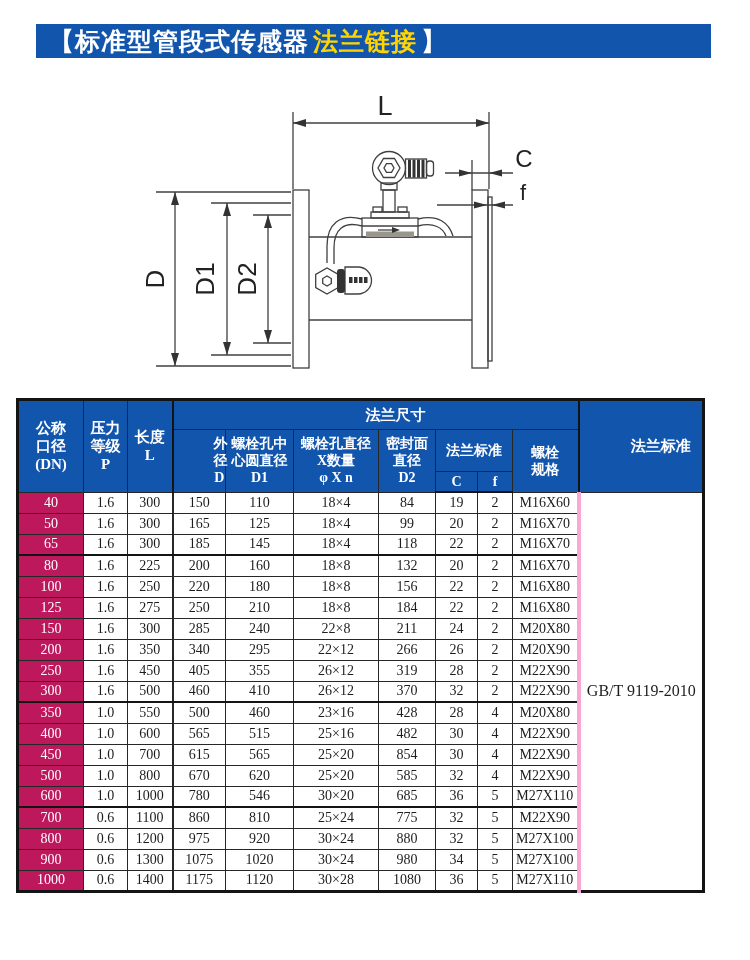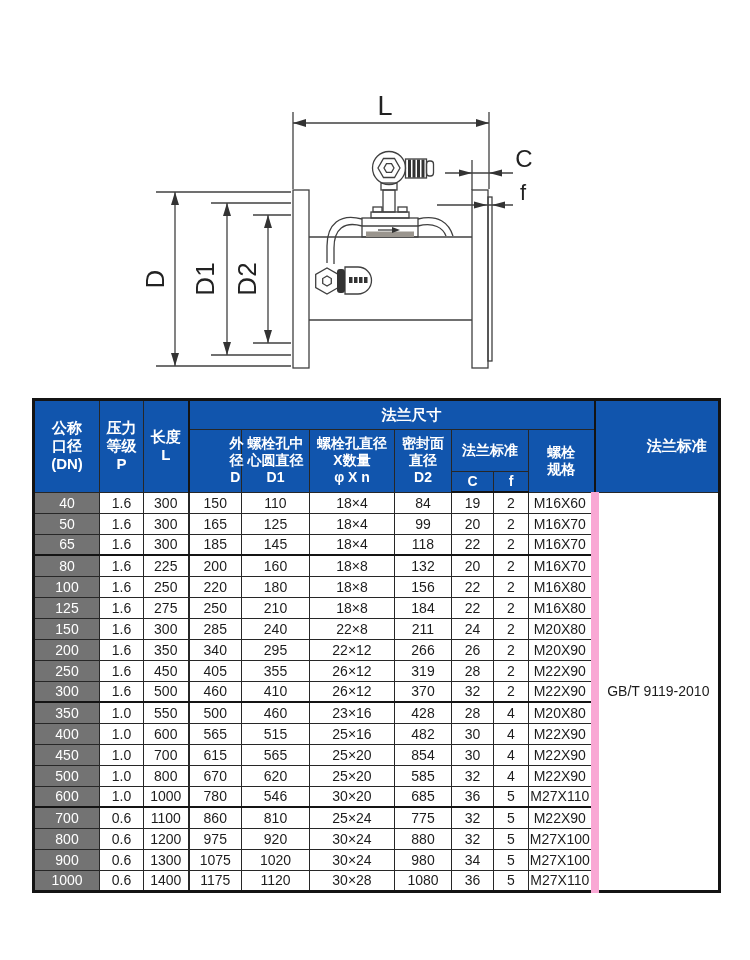--- a/index.html
+++ b/index.html
@@ -13,48 +13,50 @@
     background:#1155ad; color:#fff; font-size:25px; font-weight:bold;
     line-height:34px; padding-left:13px; box-sizing:border-box; letter-spacing:1px;
     white-space:nowrap;
   }
   .title-bar .hl { color:#ffd400; margin:0 4px; }
   
   svg.drawing { position:absolute; left:0; top:0; }
   .dimtxt { font-family:"Liberation Sans","DejaVu Sans",sans-serif; fill:#222; }
   
   .spec-table {
-    position:absolute; left:32px; top:398px;
+    position:absolute; left:16px; top:398px;
     border-collapse:collapse; table-layout:fixed; width:686px;
     border:3px solid #141414;
+    font-family:Liberation Serif, serif;
   }
   .spec-table th, .spec-table td {
     border:1px solid #272727; text-align:center; vertical-align:middle;
     padding:0; box-sizing:border-box;
   }
   .spec-table thead th {
     background:#1155ad; color:#fff; font-weight:bold; font-size:14px;
     line-height:1.22; white-space:pre-line; padding:1px 0;
   }
   .spec-table thead tr.r1 th { height:30px; font-size:15px; }
   .spec-table thead tr.r2 th { height:42px; }
   .spec-table thead tr.r3 th { height:20px; }
   .spec-table thead tr:last-child th { border-bottom:2px solid #141414; }
   .spec-table td { height:21px; font-size:14px; color:#1c1c1c; background:#fff; }
-  .spec-table td.dn { background:#737373; color:#fff; }
+  .spec-table td.dn { background:#be185d; color:#fff; }
   .spec-table tr.group-end td { border-bottom:2px solid #141414; }
   .spec-table td:nth-child(4) { border-left-width:2px; }
   .spec-table .b-left { border-left:2px solid #141414;padding-left:40px; }
-  .spec-table td.standard-cell { border-left:8px solid #f9a8d4; font-size:14px; }
+  .spec-table td.standard-cell { border-left:4px solid #f9a8d4; font-size:16px; }
 </style>
 </head>
 <body>
 
 <div class="page">
 
+  <div class="title-bar"><span>【</span><span>标准型管段式传感器</span><span class="hl">法兰链接</span><span>】</span></div>
 
   <svg class="drawing" width="750" height="398" viewBox="0 0 750 398">
     <g stroke="#404040" stroke-width="1.3" fill="none">
 
       <rect x="293" y="190" width="16" height="178"></rect>
       <rect x="472" y="190" width="16" height="178"></rect>
       <rect x="488" y="197" width="4" height="164"></rect>
       <line x1="309" y1="237" x2="472" y2="237"></line>
       <line x1="309" y1="320" x2="472" y2="320"></line>
 

